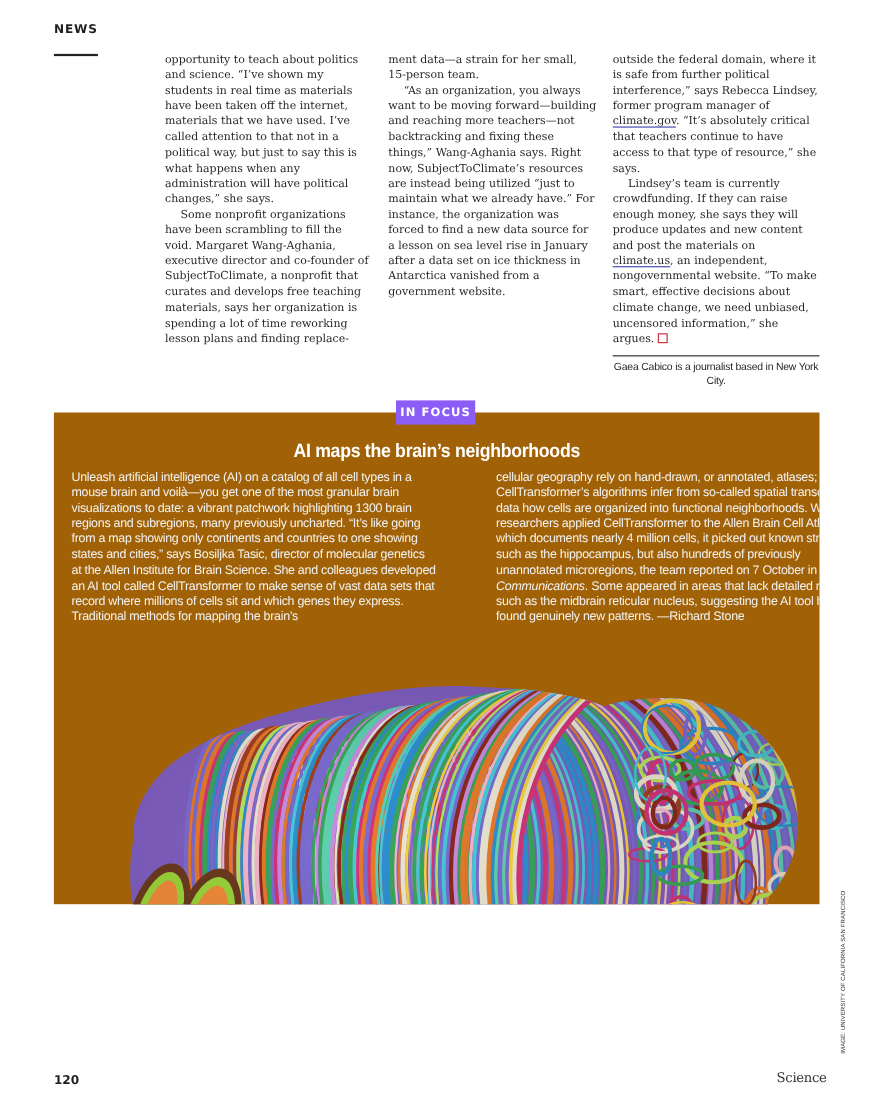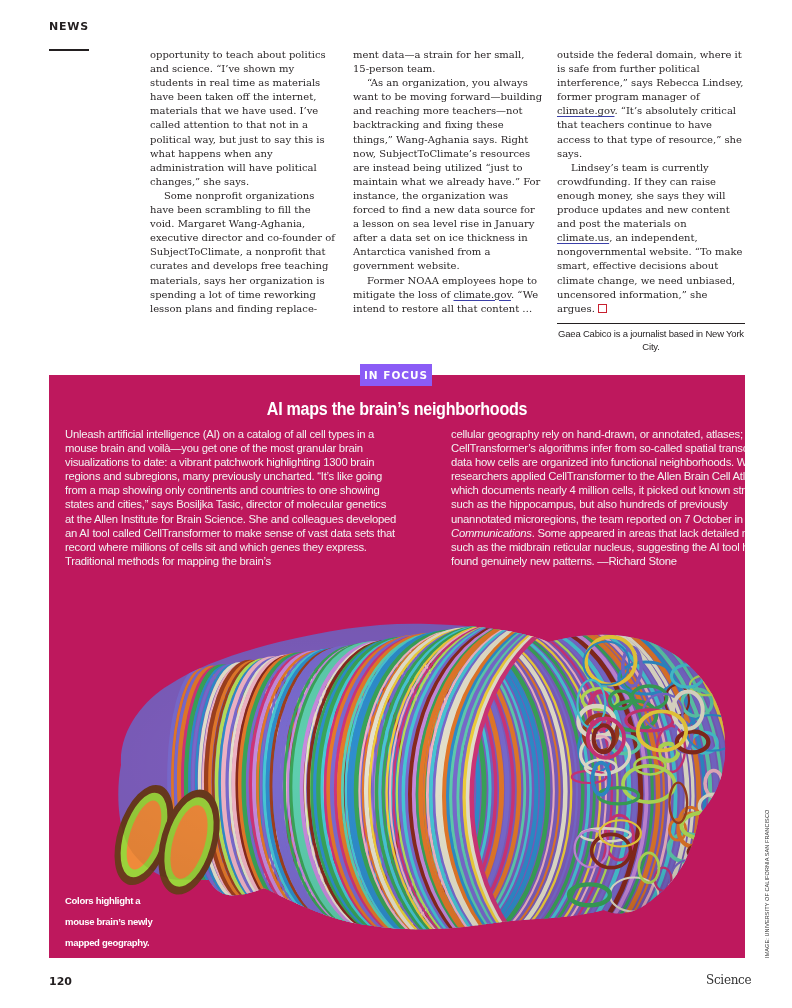--- a/index.html
+++ b/index.html
@@ -9,21 +9,21 @@
   .col p { margin:0; }
   .col p.indent { text-indent:14px; }
   .col1 { left:150px; }
   .col2 { left:353px; width:190px; }
   .col3 { left:557px; width:188px; }
   .link { color:#2a2627; text-decoration:underline; text-decoration-color:#3a3fa8; text-underline-offset:2px; }
   .end-mark { display:inline-block; width:7px; height:7px; border:1.3px solid #c8202f; margin-left:3px; vertical-align:-1px; }
   .rule { margin-top:7px; border-top:1.2px solid #231f20; }
   .byline { margin-top:3px; font-family:"Liberation Sans", sans-serif; font-size:9.5px; line-height:13px; letter-spacing:-0.2px; color:#2a2627;text-align:center; }
 
-  .focus-box { position:absolute; left:49px; top:375px; width:696px; height:583px; background:#be185d; overflow:hidden; }
+  .focus-box { position:absolute; left:49px; top:375px; width:696px; height:447px; background:#a16207; overflow:hidden; }
   .focus-tag { position:absolute; left:360px; top:364px; width:72px; height:22px; background:#8b5cf6; color:#fff; font-family:"DejaVu Sans", sans-serif; font-weight:bold; font-size:10.5px; letter-spacing:1px; text-align:center; line-height:22px; z-index:3; }
   .focus-title { position:absolute; left:0; top:24px; width:100%; text-align:center; color:#fff; font-family:"Liberation Sans", sans-serif; font-weight:bold; font-size:17.5px; letter-spacing:-0.3px; transform:scaleX(0.92); }
   .focus-col { position:absolute; top:52px; color:#f2f2f2; font-family:"Liberation Sans", sans-serif; font-size:11.3px; line-height:14.1px; letter-spacing:-0.25px; }
   .focus-col1 { left:16px; width:332px; }
   .focus-col2 { left:354px; width:336px;margin-left:48px; }
   .focus-col p { margin:0; }
   .brain { position:absolute; left:0; top:205px; width:696px; height:378px; }
   .caption { position:absolute; left:16px; top:515px; width:90px; color:#fff; font-family:"Liberation Sans", sans-serif; font-weight:bold; font-size:9.5px; line-height:21px; letter-spacing:-0.3px; }
 
   .credit { position:absolute; left:764px; top:958px; transform-origin:0 0; transform:rotate(-90deg); font-family:"Liberation Sans", sans-serif; font-size:5.5px; letter-spacing:0.1px; color:#333; white-space:nowrap; }
@@ -37,21 +37,20 @@
 <div class="section-label">NEWS</div>
 
 <div class="col col1">
   <p>opportunity to teach about politics and science. “I’ve shown my students in real time as materials have been taken off the internet, materials that we have used. I’ve called attention to that not in a political way, but just to say this is what happens when any administration will have political changes,” she says.</p>
   <p class="indent">Some nonprofit organizations have been scrambling to fill the void. Margaret Wang-Aghania, executive director and co-founder of SubjectToClimate, a nonprofit that curates and develops free teaching materials, says her organization is spending a lot of time reworking lesson plans and finding replace-</p>
 </div>
 
 <div class="col col2">
   <p>ment data—a strain for her small, 15-person team.</p>
   <p class="indent">“As an organization, you always want to be moving forward—building and reaching more teachers—not backtracking and fixing these things,” Wang-Aghania says. Right now, SubjectToClimate’s resources are instead being utilized “just to maintain what we already have.” For instance, the organization was forced to find a new data source for a lesson on sea level rise in January after a data set on ice thickness in Antarctica vanished from a government website.</p>
-  <p class="indent"><span>Former NOAA employees hope to mitigate the loss of </span><span class="link">climate.gov</span><span>. “We intend to restore all that content …</span></p>
 </div>
 
 <div class="col col3">
   <p><span>outside the federal domain, where it is safe from further political interference,” says Rebecca Lindsey, former program manager of </span><span class="link">climate.gov</span><span>. “It’s absolutely critical that teachers continue to have access to that type of resource,” she says.</span></p>
   <p class="indent"><span>Lindsey’s team is currently crowdfunding. If they can raise enough money, she says they will produce updates and new content and post the materials on </span><span class="link">climate.us</span><span>, an independent, nongovernmental website. “To make smart, effective decisions about climate change, we need unbiased, uncensored information,” she argues.</span><span class="end-mark"></span></p>
   <div class="rule"></div>
   <div class="byline">Gaea Cabico is a journalist based in New York City.</div>
 </div>
 
 <div class="focus-tag">IN FOCUS</div>

